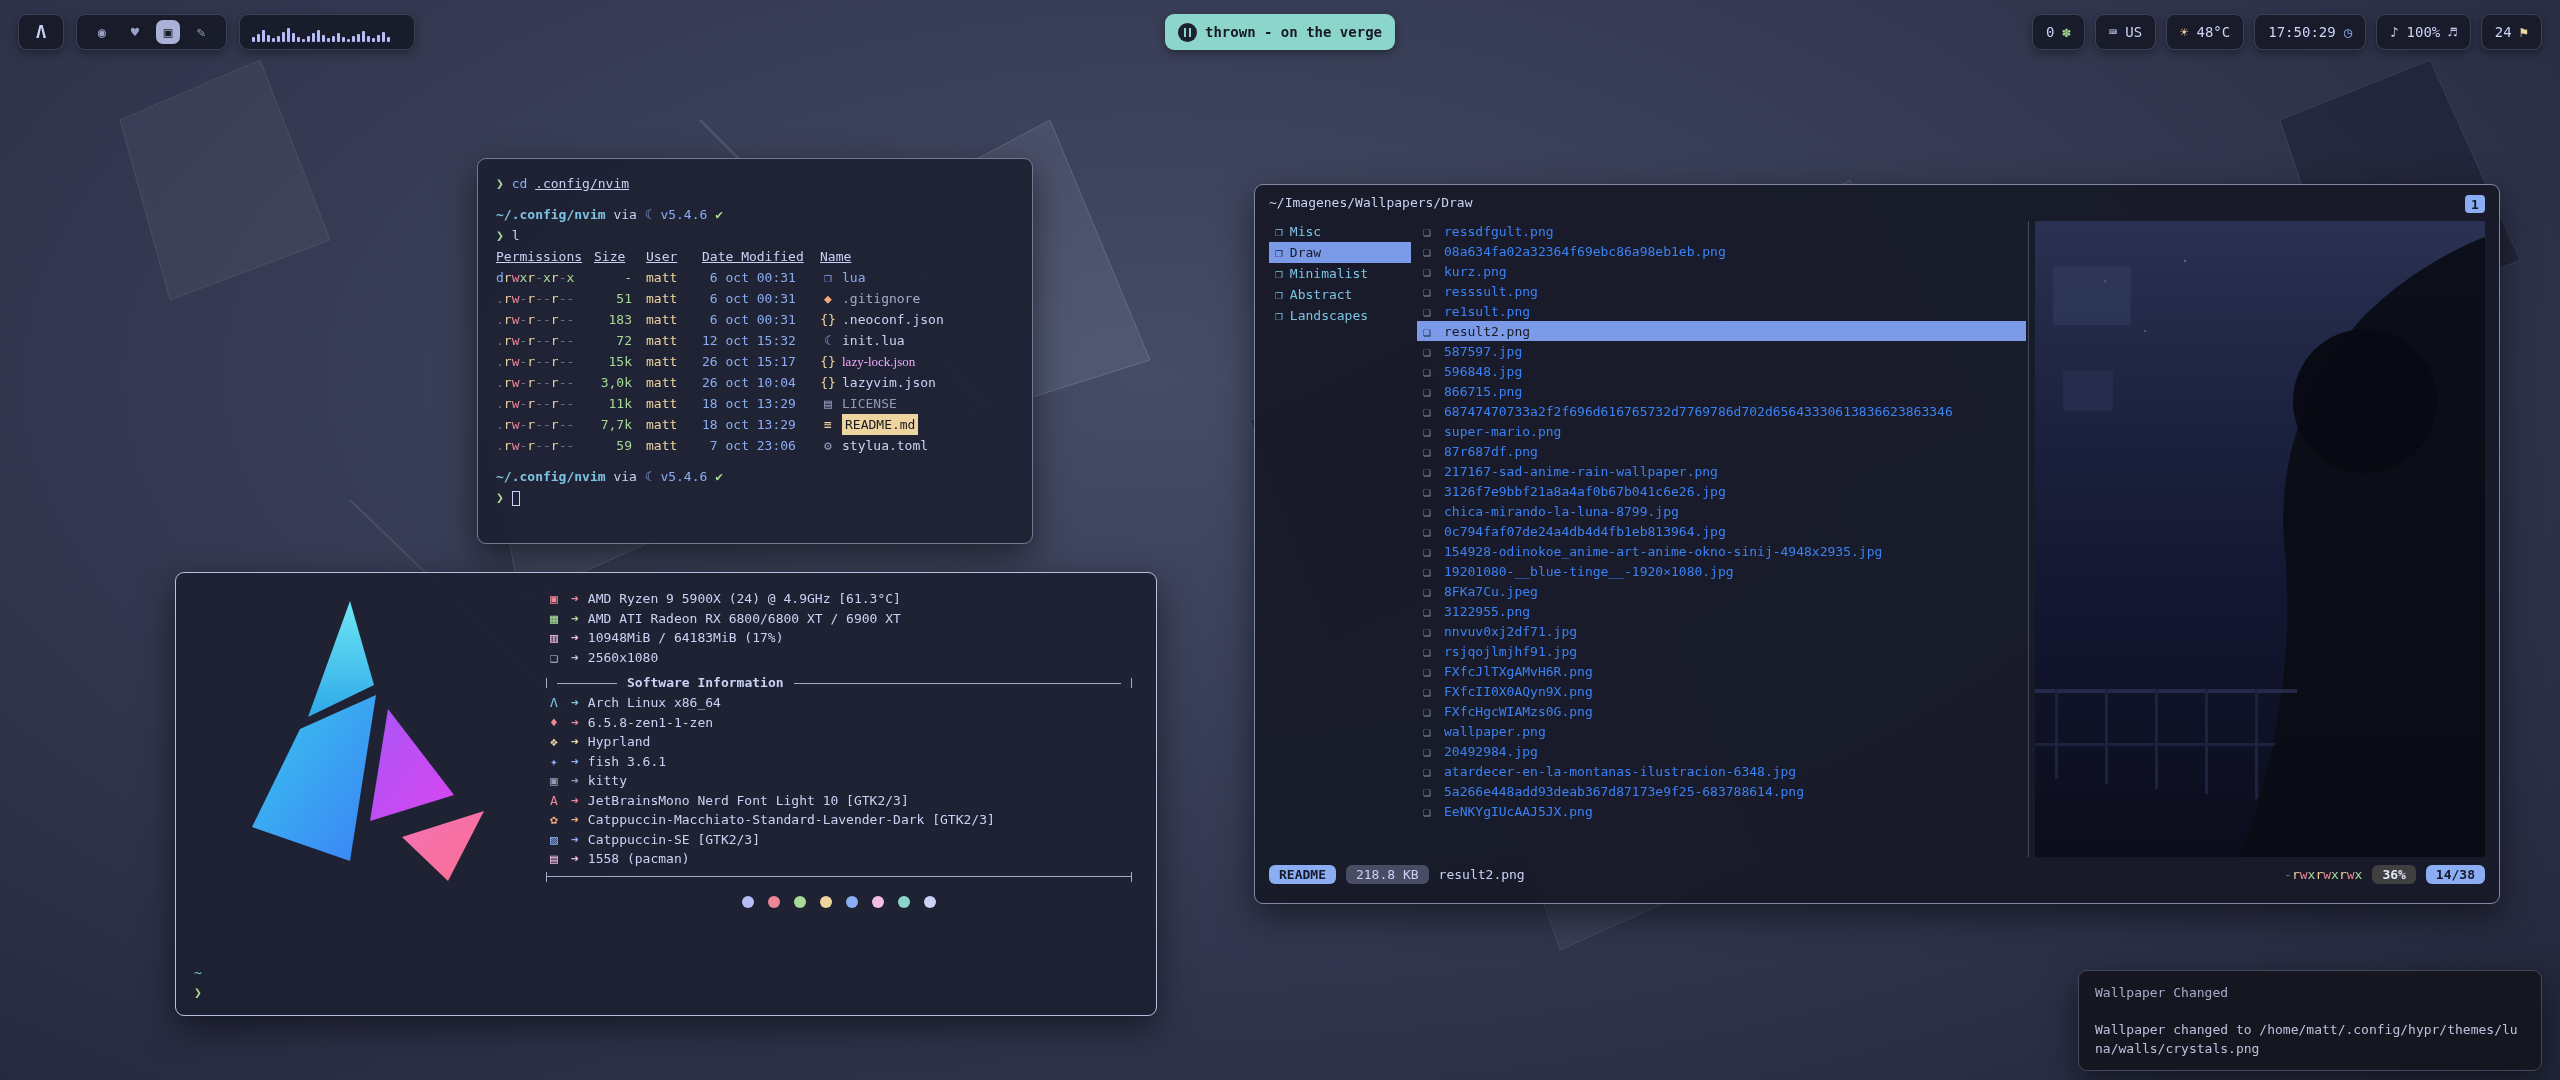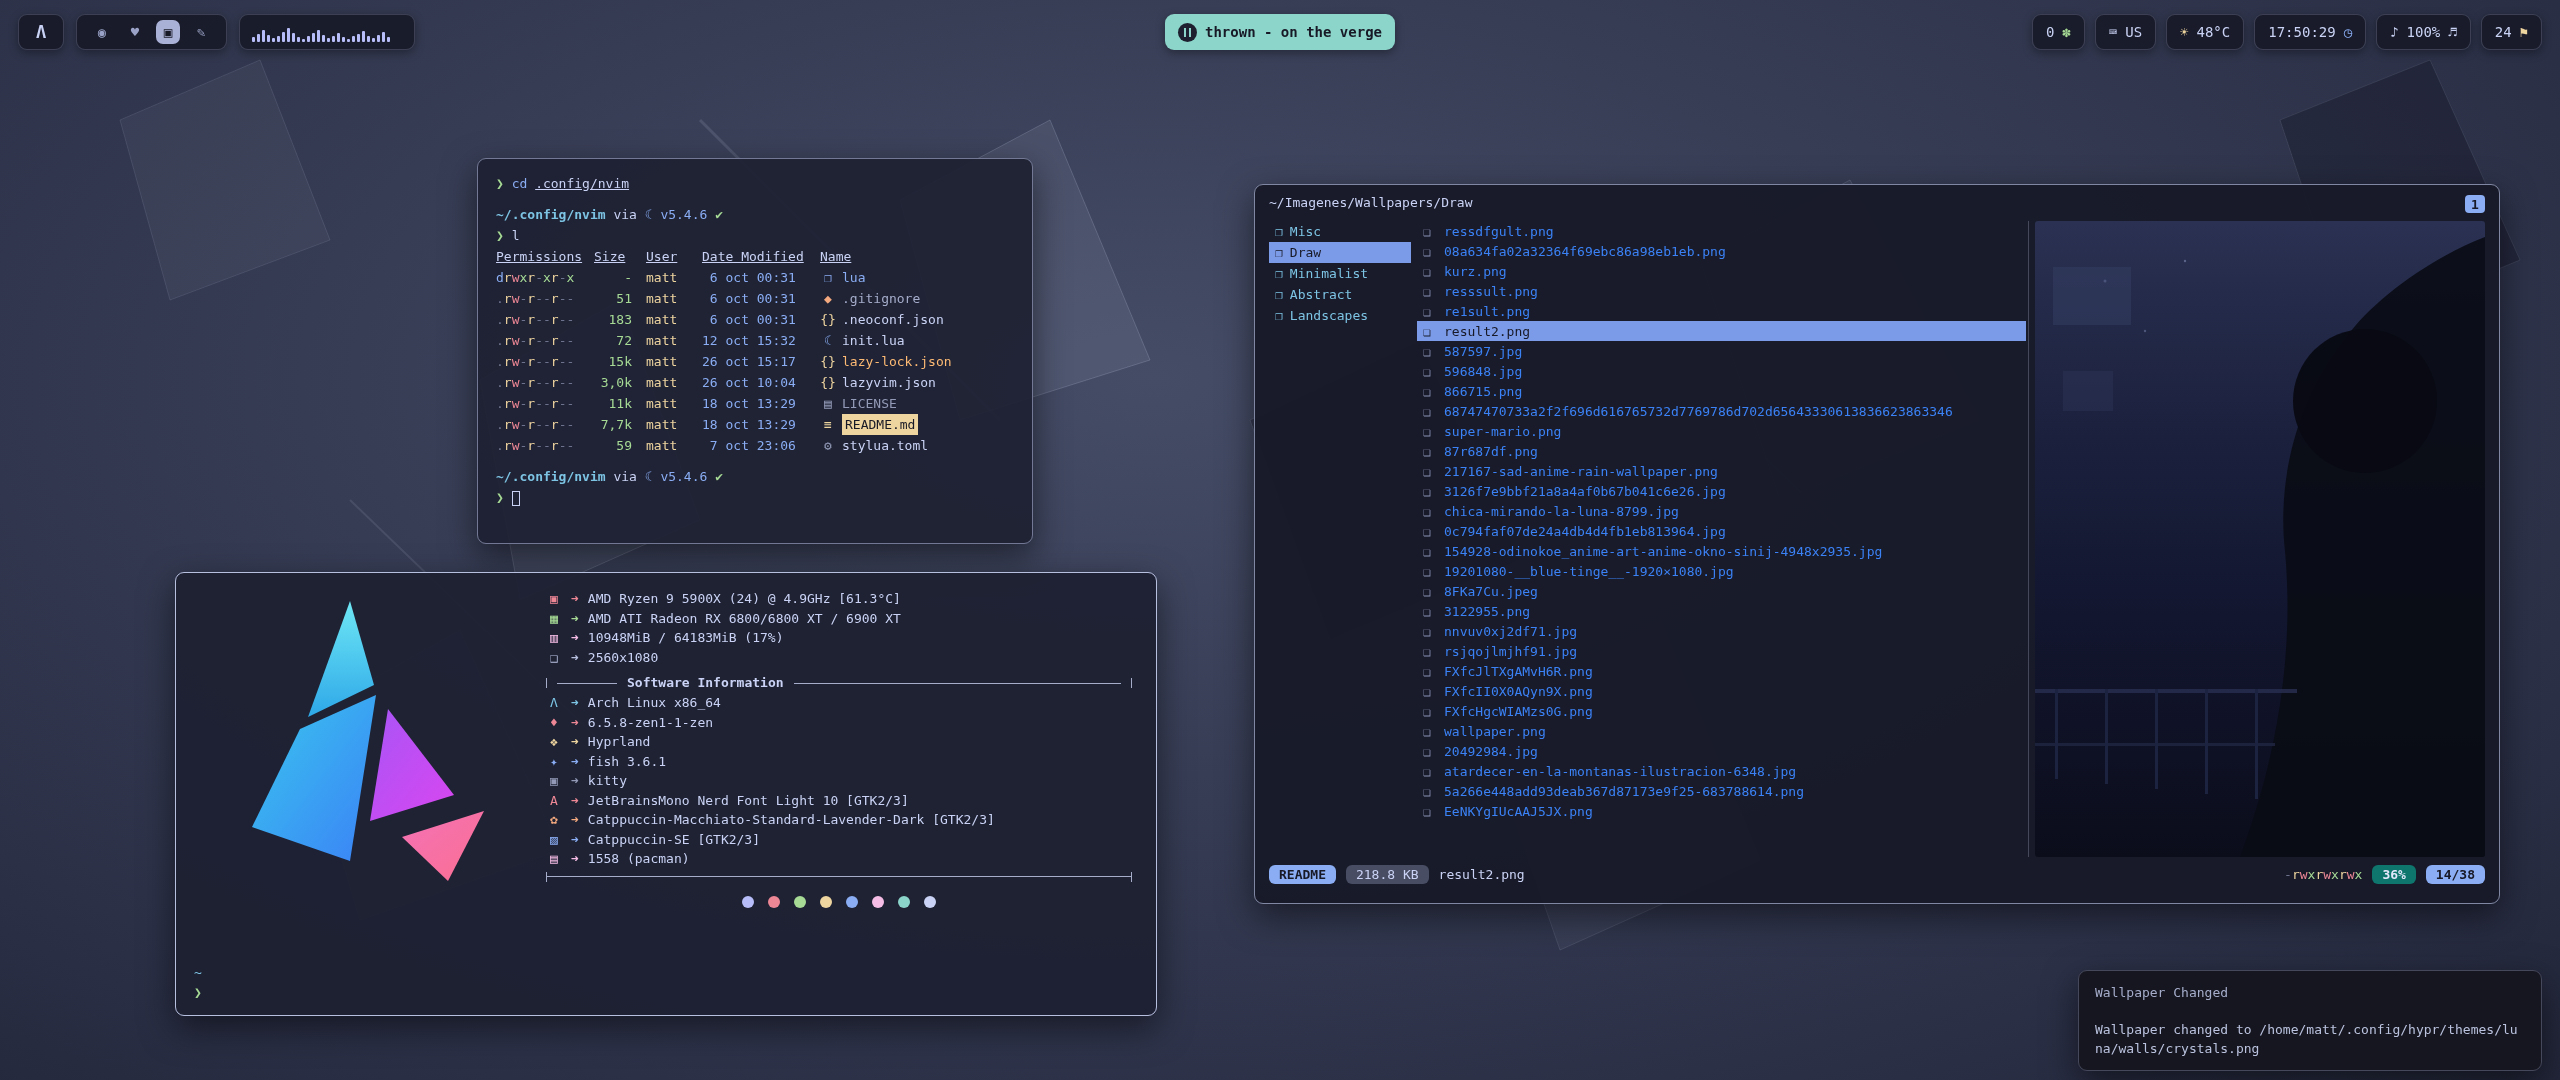--- a/index.html
+++ b/index.html
@@ -90,21 +90,21 @@
   .frow.sel { background:#7b9be8; }
   .frow.sel .fname, .frow.sel .ficon { color:#181926; }
   .fm-div { width:1px; background:#45475a; margin:0 6px 0 2px; }
   .preview { width:450px; border-radius:3px; overflow:hidden; position:relative;
     background:linear-gradient(180deg,#2a3152 0%,#1d2340 28%,#131731 58%,#0b0d1b 100%); }
   .preview svg { position:absolute; inset:0; }
   .fm-status { display:flex; align-items:center; gap:10px; height:26px; margin-top:4px; }
   .badge { border-radius:6px; padding:2px 10px; font-weight:bold; }
   .b-mode { background:#8aadf4; color:#181926; }
   .b-size { background:#494d64; color:#cad3f5; font-weight:normal; }
-  .b-pct  { background:#0f766e; color:#e3e8fb; }
+  .b-pct  { background:#404040; color:#e3e8fb; }
   .b-pos  { background:#8aadf4; color:#181926; }
   .fm-status .grow { flex:1; }
 
   
   .notif { left:2078px; top:970px; width:464px; min-height:90px;
     background:#15161f; border:1px solid #45475a; padding:12px 16px; line-height:19px; }
   .notif-title { color:#a5adcb; margin-bottom:18px; }
   .notif-body { color:#bac2de; word-break:break-all; }
 </style>
 </head>
@@ -275,21 +275,21 @@
         <span style="color: rgb(202, 211, 245);">init.lua</span>
       </span>
     </div>
     <div class="ls-row">
       <span><span style="color: rgb(110, 115, 141);">.</span><span style="color: rgb(238, 212, 159);">r</span><span style="color: rgb(237, 135, 150);">w</span><span style="color: rgb(110, 115, 141);">-</span><span style="color: rgb(238, 212, 159);">r</span><span style="color: rgb(110, 115, 141);">-</span><span style="color: rgb(110, 115, 141);">-</span><span style="color: rgb(238, 212, 159);">r</span><span style="color: rgb(110, 115, 141);">-</span><span style="color: rgb(110, 115, 141);">-</span></span>
       <span class="col-size">15k</span>
       <span class="col-user">matt</span>
       <span class="col-date">26 oct 15:17</span>
       <span class="nm">
         <span class="ic" style="color: rgb(238, 212, 159);">{}</span>
-        <span style="color: #fdba74;">lazy-lock.json</span>
+        <span style="color: #f0abfc; font-family: Liberation Serif, serif;">lazy-lock.json</span>
       </span>
     </div>
     <div class="ls-row">
       <span><span style="color: rgb(110, 115, 141);">.</span><span style="color: rgb(238, 212, 159);">r</span><span style="color: rgb(237, 135, 150);">w</span><span style="color: rgb(110, 115, 141);">-</span><span style="color: rgb(238, 212, 159);">r</span><span style="color: rgb(110, 115, 141);">-</span><span style="color: rgb(110, 115, 141);">-</span><span style="color: rgb(238, 212, 159);">r</span><span style="color: rgb(110, 115, 141);">-</span><span style="color: rgb(110, 115, 141);">-</span></span>
       <span class="col-size">3,0k</span>
       <span class="col-user">matt</span>
       <span class="col-date">26 oct 10:04</span>
       <span class="nm">
         <span class="ic" style="color: rgb(238, 212, 159);">{}</span>
         <span style="color: rgb(202, 211, 245);">lazyvim.json</span>

